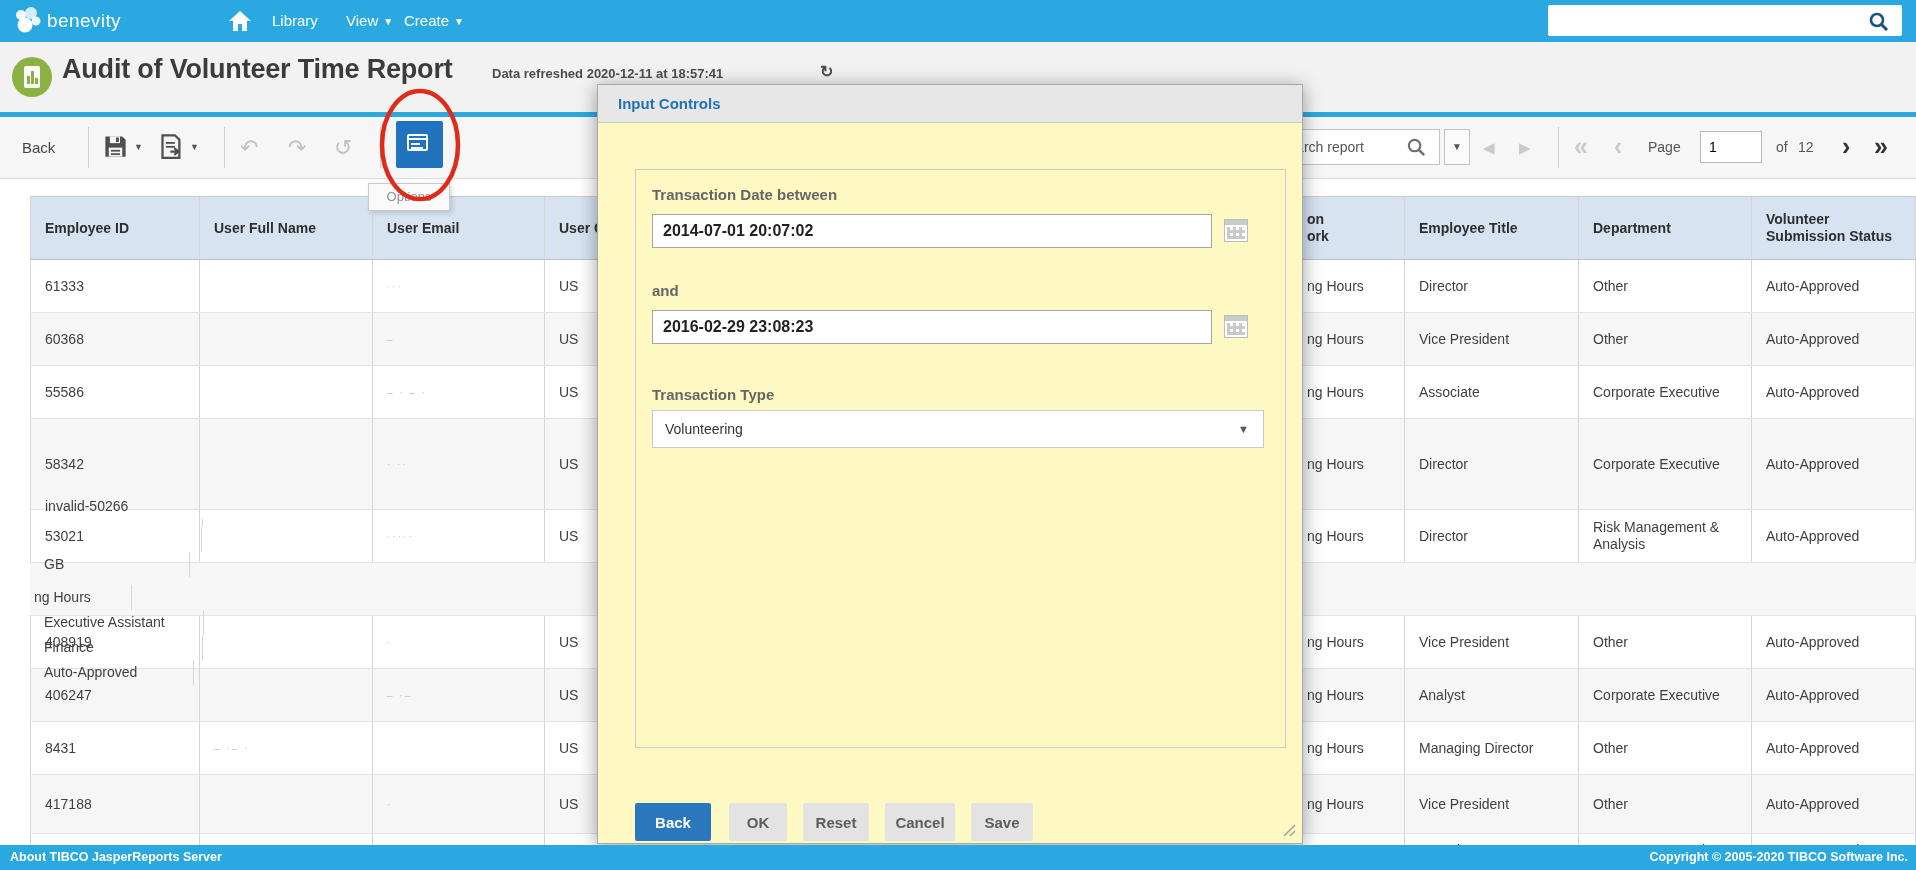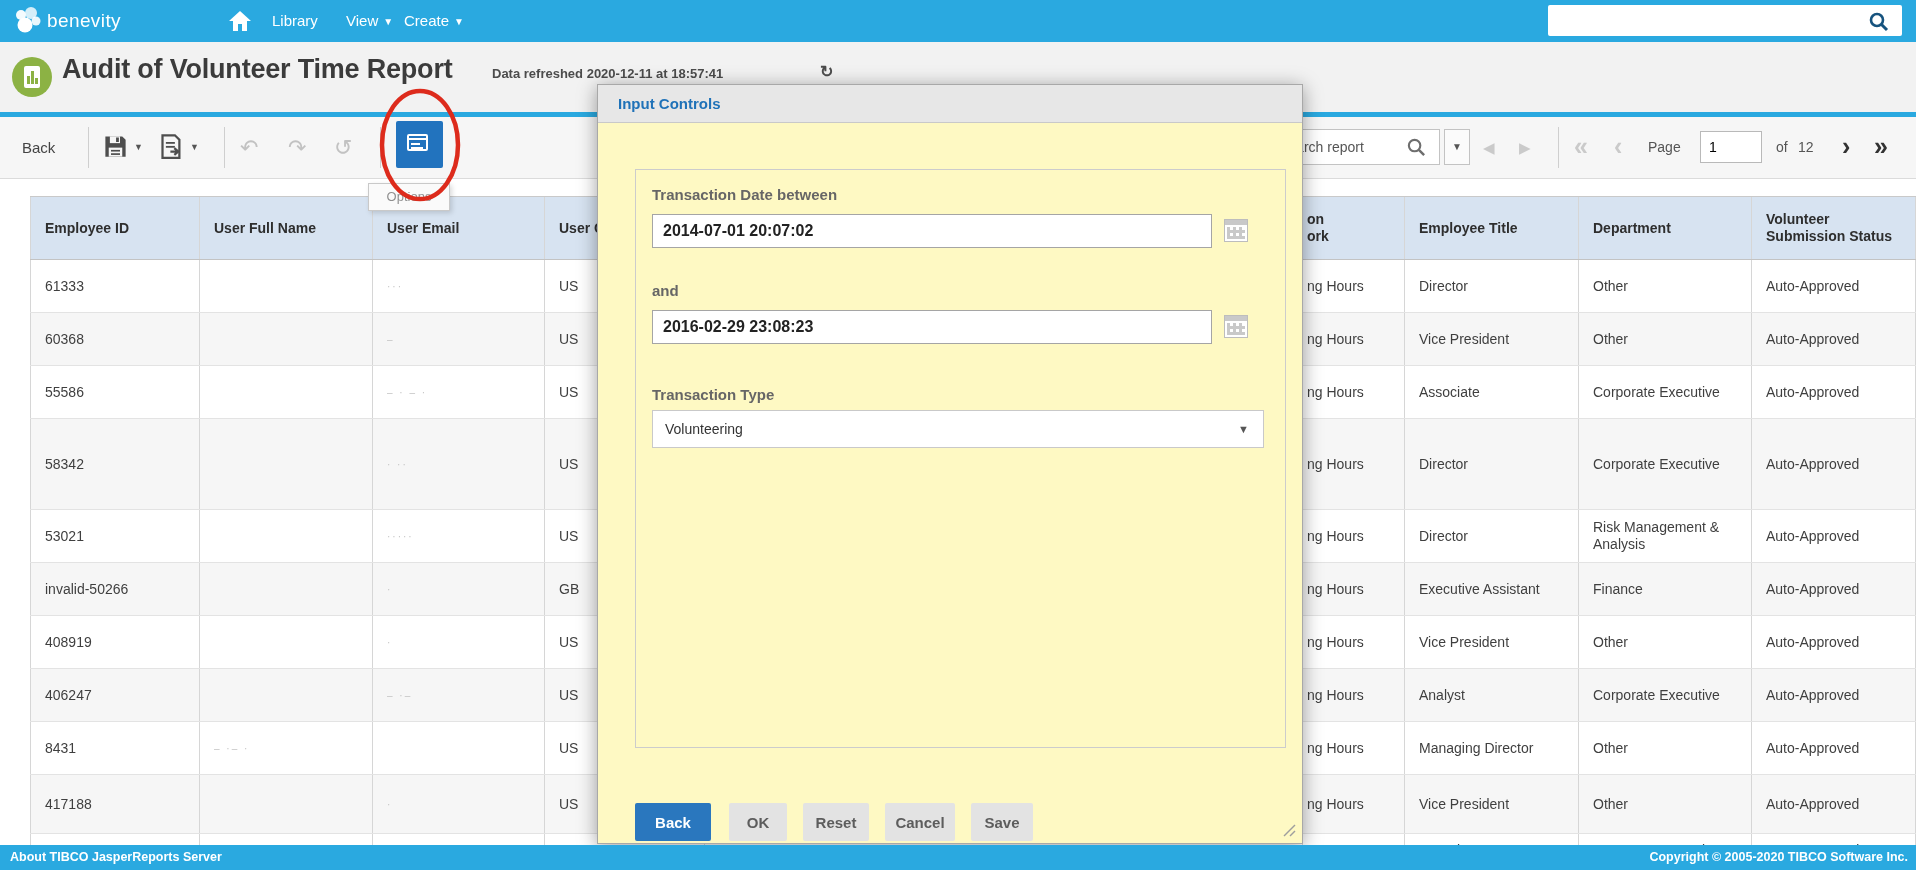--- a/index.html
+++ b/index.html
@@ -269,21 +269,21 @@
         <div class="td" style="width: 172px;">
           <span class="mk">·····</span>
         </div>
         <div class="td" style="width: 160px;">US</div>
         <div class="td" style="width: 598px;"></div>
         <div class="td frag" style="width: 102px;">ng Hours</div>
         <div class="td" style="width: 174px;">Director</div>
         <div class="td" style="width: 173px;">Risk Management &amp; Analysis</div>
         <div class="td" style="width: 164px;">Auto-Approved</div>
       </div>
-      <div class="tr alt" style="height: 52px;">
+      <div class="tr alt" style="height: 52px; flex-direction: column;">
         <div class="td first" style="width: 170px;">invalid-50266</div>
         <div class="td" style="width: 173px;"></div>
         <div class="td" style="width: 172px;">
           <span class="mk">·</span>
         </div>
         <div class="td" style="width: 160px;">GB</div>
         <div class="td" style="width: 598px;"></div>
         <div class="td frag" style="width: 102px;">ng Hours</div>
         <div class="td" style="width: 174px;">Executive Assistant</div>
         <div class="td" style="width: 173px;">Finance</div>

